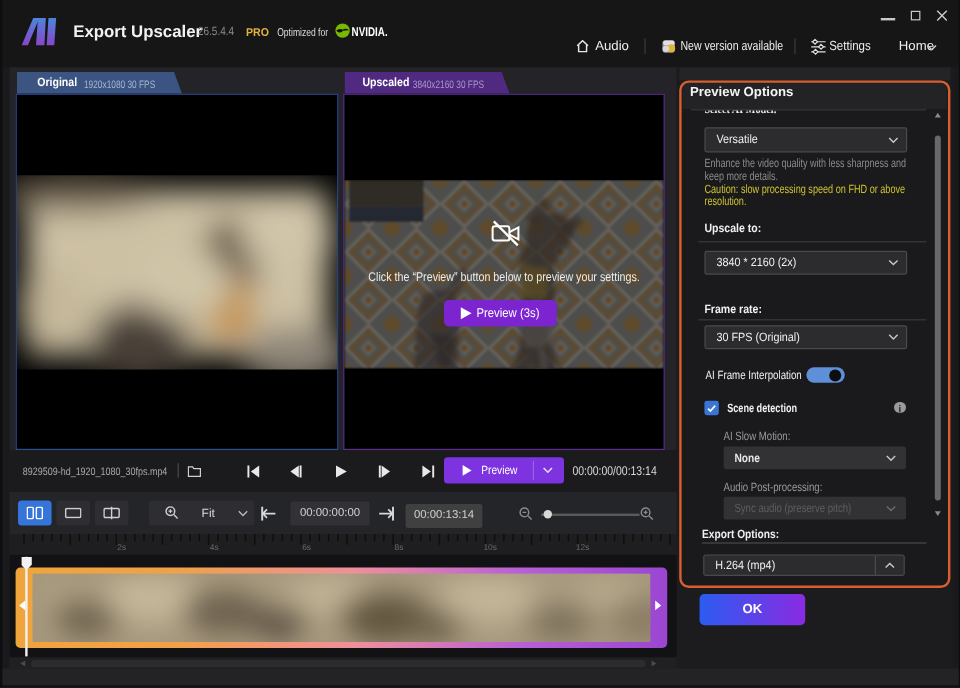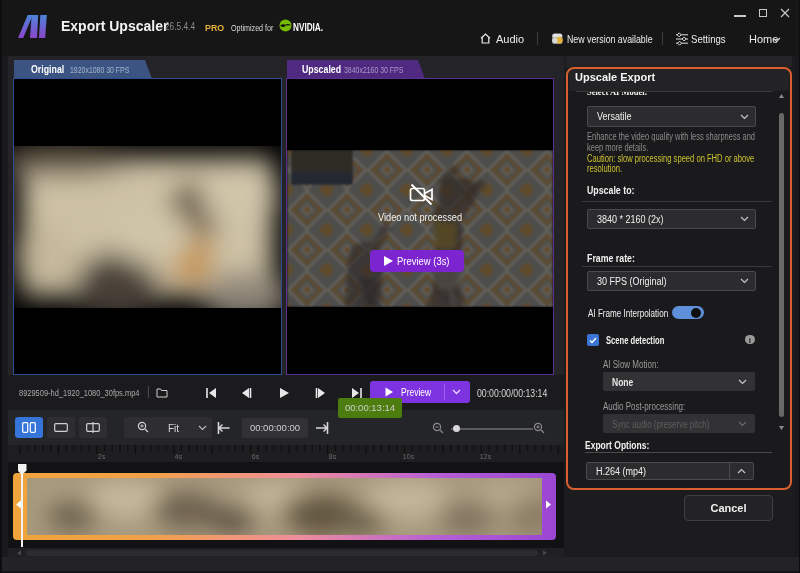--- a/index.html
+++ b/index.html
@@ -150,21 +150,21 @@
     <rect width="266" height="157" fill="rgba(6,5,8,0.48)"></rect>
   </svg>
 
   <svg class="abs" style="left:409px;top:182px;" width="25" height="25" viewBox="0 0 25 25">
     <g fill="none" stroke="#fff" stroke-width="1.7">
       <rect x="1.5" y="6.5" width="14" height="12" rx="2"></rect>
       <path d="M15.5 11.5 L23 7.5 V17.5 L15.5 13.5"></path>
       <path d="M2.5 2.5 L22.5 22.5" stroke-width="2"></path>
     </g>
   </svg>
-  <div class="abs" style="left:287px;top:211px;width:266px;text-align:center;font-size:11px;color:#f2f2f2;"><span style="display:inline-block;transform:scaleX(0.84);">Video not processed</span></div>
+  <div class="abs" style="left:277px;top:225px;width:286px;text-align:center;font-size:10.5px;color:#ededed;"><span style="display:inline-block;transform:scaleX(0.85);white-space:nowrap;">Click the “Preview” button below to preview your settings.</span></div>
   <div class="abs" style="left:370px;top:250px;width:94px;height:22px;background:#7b24cf;border-radius:4px;"></div>
   <svg class="abs" style="left:382px;top:255px;" width="12" height="12" viewBox="0 0 12 12">
       <path d="M2 1 L11 6 L2 11 Z" fill="#fff"></path>
     </svg>
   <div class="abs" style="left:397px;top:255px;font-size:10.5px;color:#fff;transform:scaleX(0.9);transform-origin:0 50%;">Preview (3s)</div>
 
   <div class="abs" style="left:19px;top:388px;font-size:9px;color:#a8a8a8;transform:scaleX(0.83);transform-origin:0 50%;white-space:nowrap;">8929509-hd_1920_1080_30fps.mp4</div>
   <div class="abs" style="left:148px;top:386px;width:1px;height:12px;background:#4a4a4a;"></div>
   <svg class="abs" style="left:156px;top:387px;" width="12" height="11" viewBox="0 0 12 11">
     <path d="M1 2 h3.5 l1 1.5 H11 V10 H1 Z" fill="none" stroke="#cfcfcf" stroke-width="1"></path>
@@ -229,21 +229,21 @@
 
   <svg class="abs" style="left:217px;top:422px;" width="14" height="12" viewBox="0 0 14 12">
     <path d="M1.5 0 V12" stroke="#d8d8d8" stroke-width="1.6"></path>
     <path d="M2 6 H12.5 M5.5 2.5 L2 6 L5.5 9.5" fill="none" stroke="#d8d8d8" stroke-width="1.4"></path>
   </svg>
   <div class="abs" style="left:242px;top:418px;width:66px;height:20px;background:#323236;border-radius:2px;text-align:center;line-height:20px;font-size:9.5px;color:#cfcfcf;">00:00:00:00</div>
   <svg class="abs" style="left:315px;top:422px;" width="14" height="12" viewBox="0 0 14 12">
     <path d="M12.5 0 V12" stroke="#d8d8d8" stroke-width="1.6"></path>
     <path d="M1 6 H12 M8.5 2.5 L12 6 L8.5 9.5" fill="none" stroke="#d8d8d8" stroke-width="1.4"></path>
   </svg>
-  <div class="abs" style="left:338px;top:398px;width:64px;height:20px;background:#4d7c0f;border-radius:2px;text-align:center;line-height:20px;font-size:9.5px;color:#cfcfcf;">00:00:13:14</div>
+  <div class="abs" style="left:338px;top:420px;width:64px;height:20px;background:#404040;border-radius:2px;text-align:center;line-height:20px;font-size:9.5px;color:#cfcfcf;">00:00:13:14</div>
 
   <svg class="abs" style="left:432px;top:422px;" width="12" height="12" viewBox="0 0 12 12">
     <circle cx="5" cy="5" r="3.6" fill="none" stroke="#8a8a8a" stroke-width="1.2"></circle>
     <path d="M8 8 L11 11 M3.4 5 H6.6" stroke="#8a8a8a" stroke-width="1.2"></path>
   </svg>
   <div class="abs" style="left:451px;top:428px;width:82px;height:1.5px;background:#5a5a5a;"></div>
   <div class="abs" style="left:453px;top:425px;width:7px;height:7px;border-radius:50%;background:#d8d8d8;"></div>
   <svg class="abs" style="left:533px;top:422px;" width="12" height="12" viewBox="0 0 12 12">
     <circle cx="5" cy="5" r="3.6" fill="none" stroke="#8a8a8a" stroke-width="1.2"></circle>
     <path d="M8 8 L11 11 M3.4 5 H6.6 M5 3.4 V6.6" stroke="#8a8a8a" stroke-width="1.2"></path>
@@ -301,21 +301,21 @@
   <div class="abs" style="left:26px;top:550px;width:512px;height:6px;background:#2c2c2e;border-radius:3px;"></div>
   <svg class="abs" style="left:16px;top:550px;" width="6" height="6" viewBox="0 0 6 6">
       <path d="M5 0.5 L1 3 L5 5.5 Z" fill="#4a4a4c"></path>
     </svg>
   <svg class="abs" style="left:542px;top:550px;" width="6" height="6" viewBox="0 0 6 6">
       <path d="M1 0.5 L5 3 L1 5.5 Z" fill="#4a4a4c"></path>
     </svg>
   <div class="abs" style="left:0;top:557px;width:800px;height:14px;background:#232325;"></div>
   <div class="abs" style="left:0;top:571px;width:800px;height:2px;background:#131315;"></div>
 
-  <div class="abs" style="left:575px;top:71px;font-size:11px;font-weight:bold;color:#f5f5f5;">Upscale Export</div>
+  <div class="abs" style="left:575px;top:71px;font-size:11px;font-weight:bold;color:#f5f5f5;">Preview Options</div>
   <div class="abs" style="left:566px;top:67px;width:226px;height:423px;border:2.5px solid #d85f30;border-radius:8px;"></div>
 
   <div class="abs" style="left:576px;top:91px;width:196px;height:1px;background:#3a3a3a;"></div>
 
   <div class="abs" style="left:587px;top:92px;width:170px;height:9px;overflow:hidden;font-family:Liberation Serif, serif;">
     <div style="position:absolute;left:0;top:-6px;font-size:10px;font-weight:bold;color:#f0f0f0;transform:scaleX(0.85);transform-origin:0 0;">Select AI Model:</div>
   </div>
 
   <div class="abs" style="left:587px;top:106px;width:169px;height:21px;background:#2c2c2e;border:1px solid #4a4a4a;border-radius:2px;"></div>
   <div class="abs" style="left:597px;top:111px;font-size:10px;color:#f0f0f0;transform:scaleX(0.9);transform-origin:0 50%;">Versatile</div>
@@ -378,15 +378,15 @@
 
   <div class="abs" style="left:585px;top:440px;font-size:10px;font-weight:bold;color:#f0f0f0;transform:scaleX(0.85);transform-origin:0 50%;">Export Options:</div>
   <div class="abs" style="left:585px;top:452px;width:187px;height:1px;background:#4a4a4a;"></div>
   <div class="abs" style="left:586px;top:462px;width:168px;height:18px;background:#2c2c2e;border:1px solid #4a4a4a;border-radius:2px;"></div>
   <div class="abs" style="left:729px;top:463px;width:1px;height:16px;background:#4a4a4a;"></div>
   <div class="abs" style="left:596px;top:466px;font-size:10px;color:#f0f0f0;transform:scaleX(0.9);transform-origin:0 50%;">H.264 (mp4)</div>
   <svg class="abs" style="left:737px;top:468px;" width="9" height="6" viewBox="0 0 9 6">
       <path d="M1 5 L4.5 1.5 L8 5" fill="none" stroke="#c8c8c8" stroke-width="1.2"></path>
     </svg>
 
-  <div class="abs" style="left:684px;top:495px;width:89px;height:26px;border-radius:4px;background:#232325;border:1px solid #3f3f3f;text-align:center;line-height:24px;font-size:11px;font-weight:bold;color:#f0f0f0;">Cancel</div>
+  <div class="abs" style="left:583px;top:495px;width:88px;height:26px;border-radius:4px;background:linear-gradient(90deg,#2b5cf0,#8a2be2);text-align:center;line-height:26px;font-size:11px;font-weight:bold;color:#fff;">OK</div>
 
 </div>
 
 </body></html>

